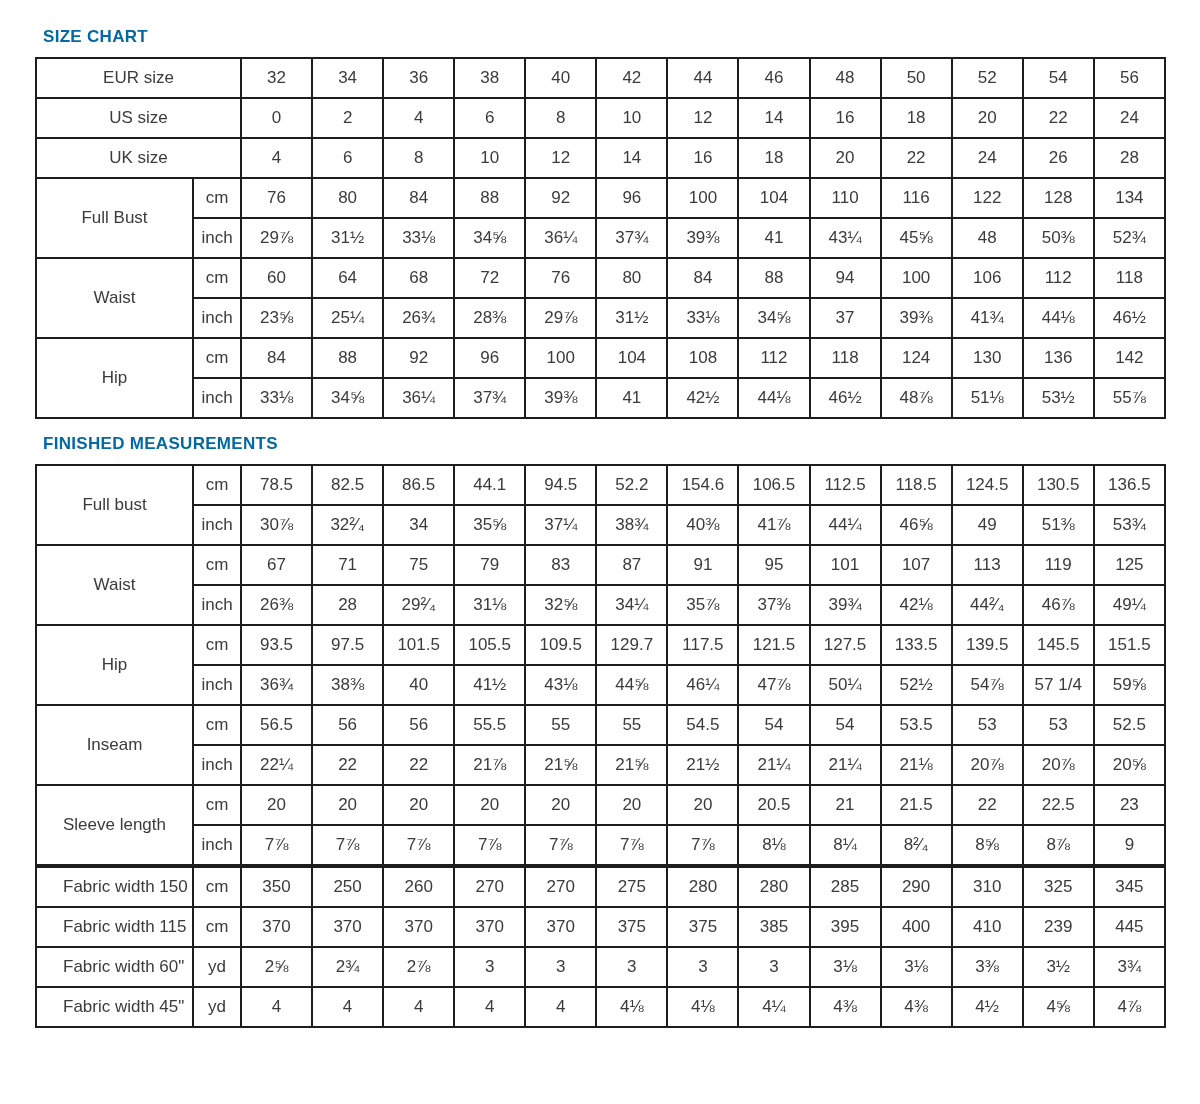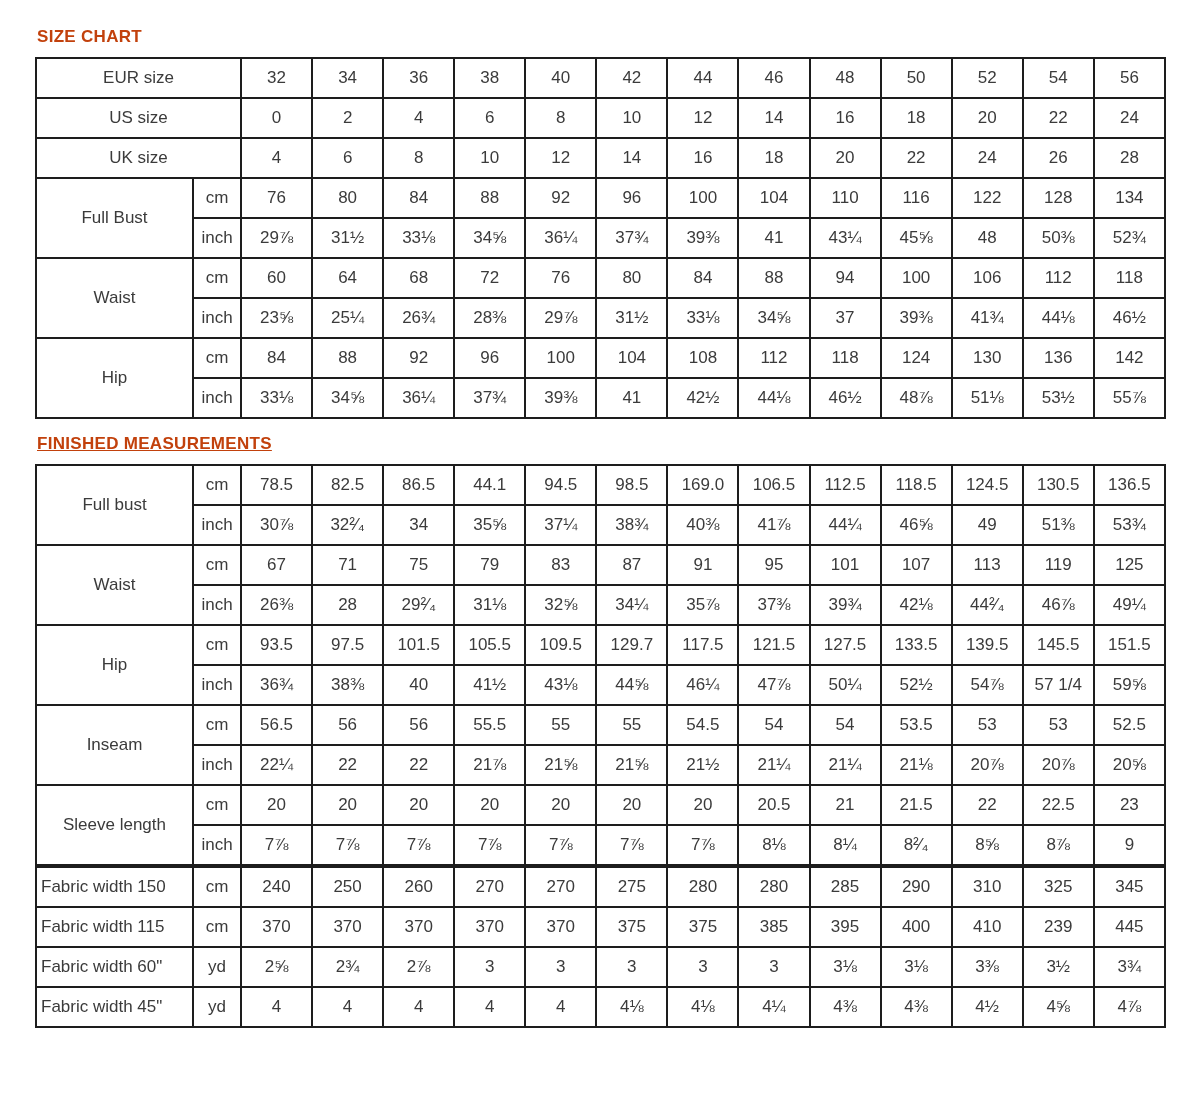--- a/index.html
+++ b/index.html
@@ -8,45 +8,45 @@
     width: 1200px;
     height: 1104px;
     background: #ffffff;
     font-family: "Liberation Sans", "DejaVu Sans", sans-serif;
     color: #3b3b3b;
     padding: 28px 34px 0 35px;
   }
   .section-title {
     font-size: 17px;
     font-weight: 700;
-    color: #c2410c;
+    color: #0369a1;
     letter-spacing: 0.3px;
     line-height: 1;
-    margin: 0 0 12px 2px;
+    margin: 0 0 12px 8px;
   }
-  section + section .section-title { margin-top: 16px; text-decoration: underline; }
+  section + section .section-title { margin-top: 16px; }
   table.chart {
     border-collapse: collapse;
     table-layout: fixed;
     width: 1131px;
   }
   table.chart td {
     border: 2px solid #1d1d1d;
     height: 40px;
     text-align: center;
     vertical-align: middle;
     font-size: 17px;
     font-weight: 400;
     color: #3b3b3b;
     padding: 0 2px;
     overflow: hidden;
     white-space: nowrap;
   }
   td.row-label { color: #3b3b3b; }
-  td.row-label.left { text-align: left; padding-left: 4px; }
+  td.row-label.left { text-align: left; padding-left: 26px; }
   td.unit-cell { padding: 0 1px; margin-left: 28px; }
 </style>
 </head>
 <body>
 
 <main class="page">
 
   <section>
     <h2 class="section-title">SIZE CHART</h2>
     <table class="chart">
@@ -241,22 +241,22 @@
         </colgroup>
         <tbody>
           <tr>
             <td class="row-label" rowspan="2">Full bust</td>
             <td class="unit-cell">cm</td>
             <td class="value-cell">78.5</td>
             <td class="value-cell">82.5</td>
             <td class="value-cell">86.5</td>
             <td class="value-cell">44.1</td>
             <td class="value-cell">94.5</td>
-            <td class="value-cell">98.5</td>
-            <td class="value-cell">169.0</td>
+            <td class="value-cell">52.2</td>
+            <td class="value-cell">154.6</td>
             <td class="value-cell">106.5</td>
             <td class="value-cell">112.5</td>
             <td class="value-cell">118.5</td>
             <td class="value-cell">124.5</td>
             <td class="value-cell">130.5</td>
             <td class="value-cell">136.5</td>
           </tr>
           <tr>
             <td class="unit-cell">inch</td>
             <td class="value-cell">30⅞</td>
@@ -425,21 +425,21 @@
           <col>
           <col>
           <col>
           <col>
           <col>
         </colgroup>
         <tbody>
           <tr>
             <td class="row-label left">Fabric width 150</td>
             <td class="unit-cell">cm</td>
-            <td class="value-cell">240</td>
+            <td class="value-cell">350</td>
             <td class="value-cell">250</td>
             <td class="value-cell">260</td>
             <td class="value-cell">270</td>
             <td class="value-cell">270</td>
             <td class="value-cell">275</td>
             <td class="value-cell">280</td>
             <td class="value-cell">280</td>
             <td class="value-cell">285</td>
             <td class="value-cell">290</td>
             <td class="value-cell">310</td>

